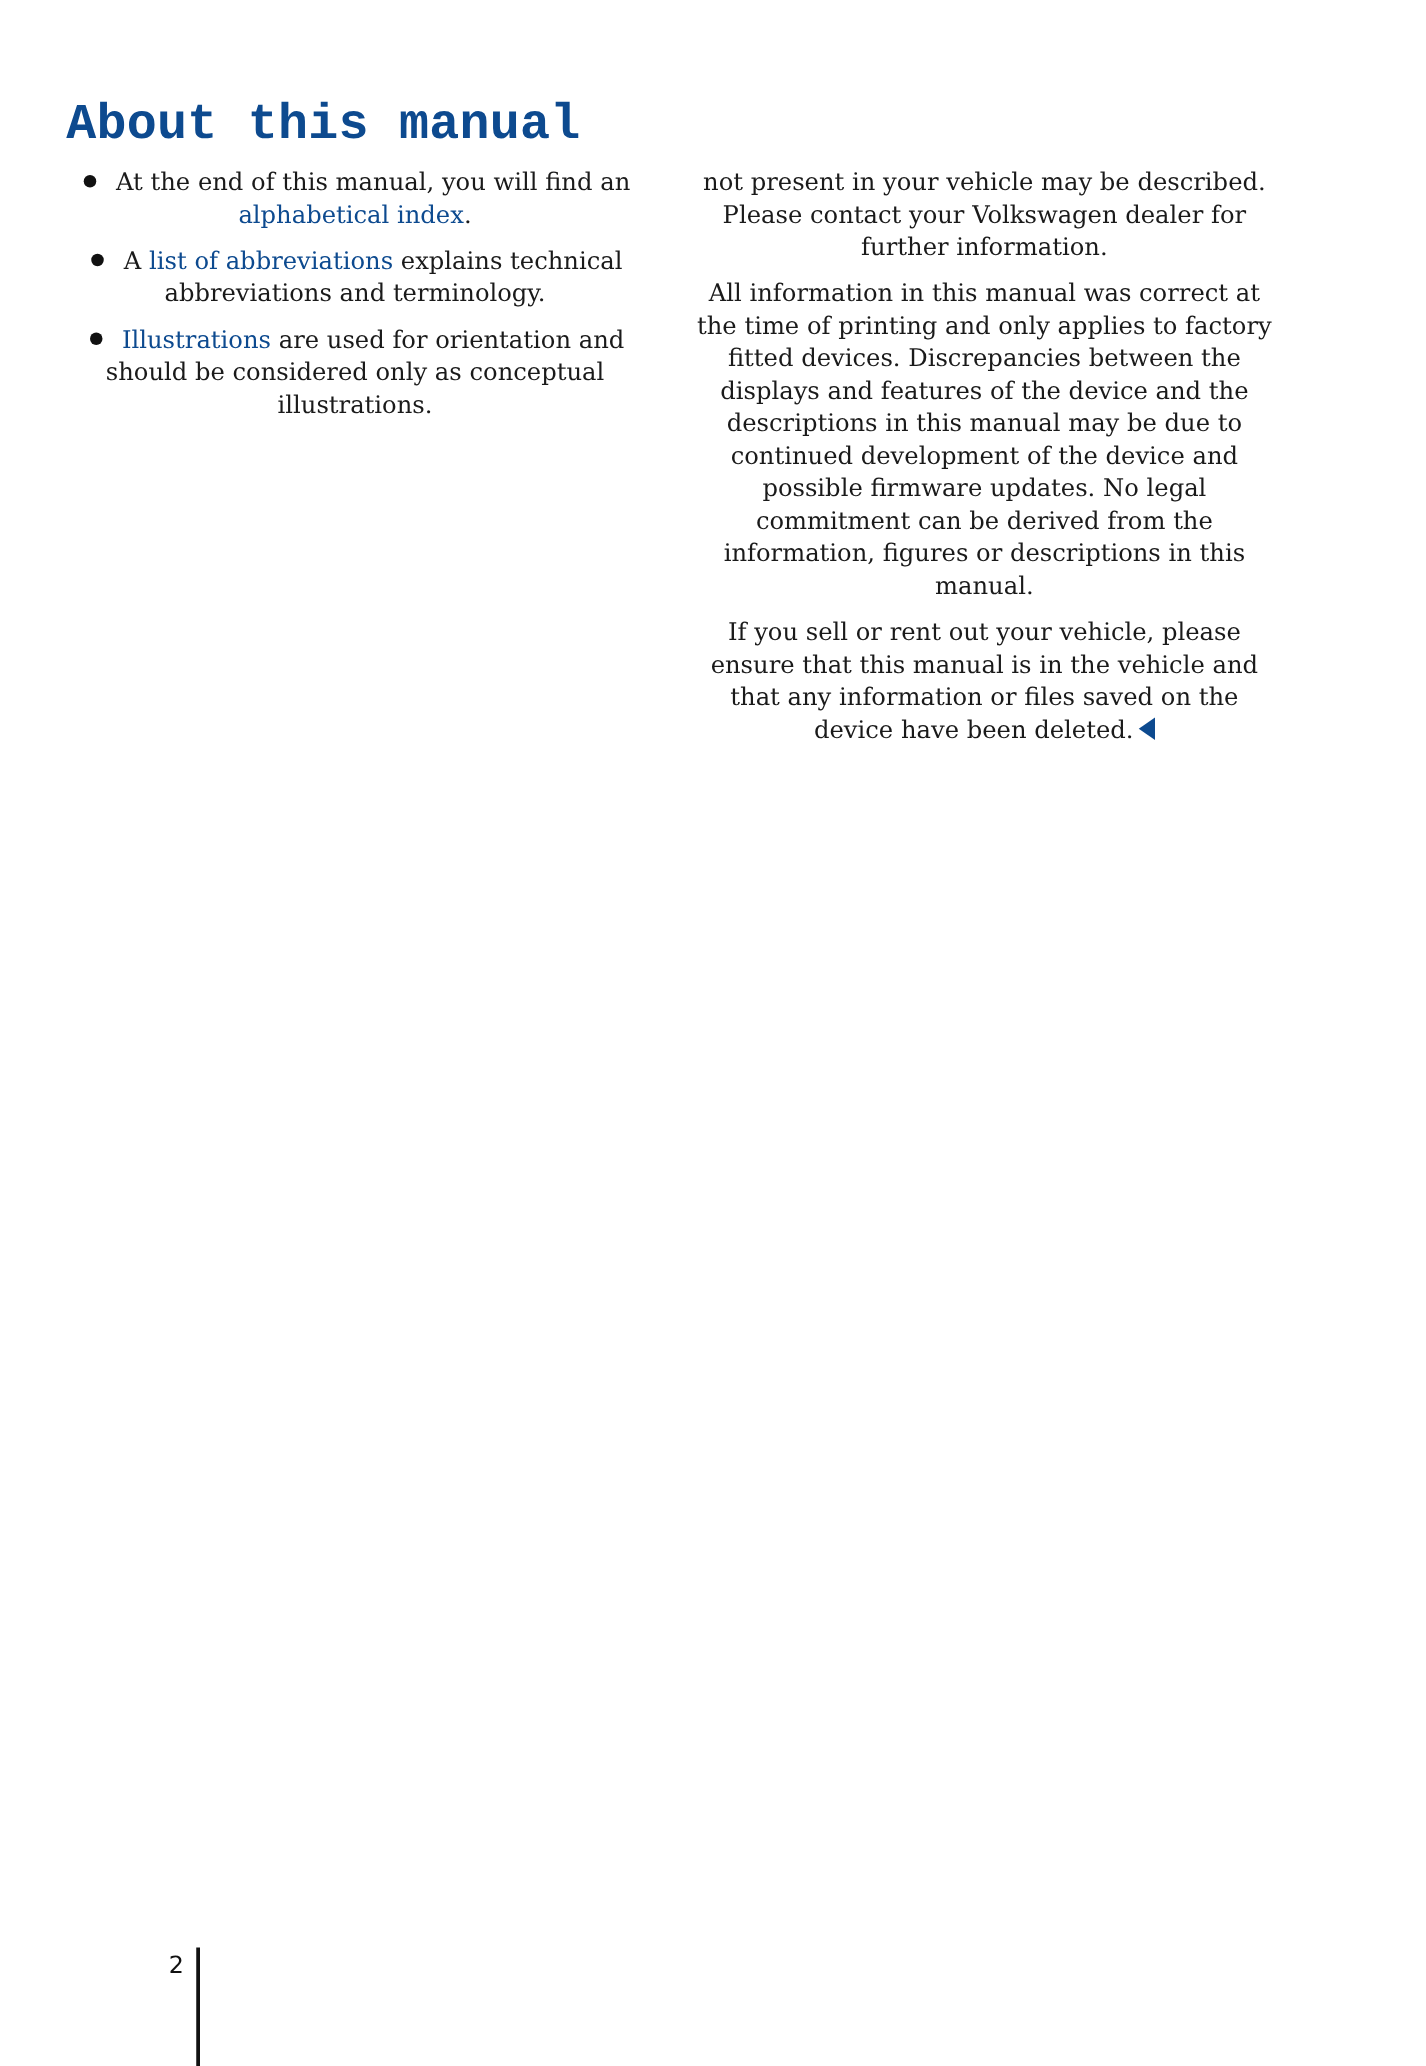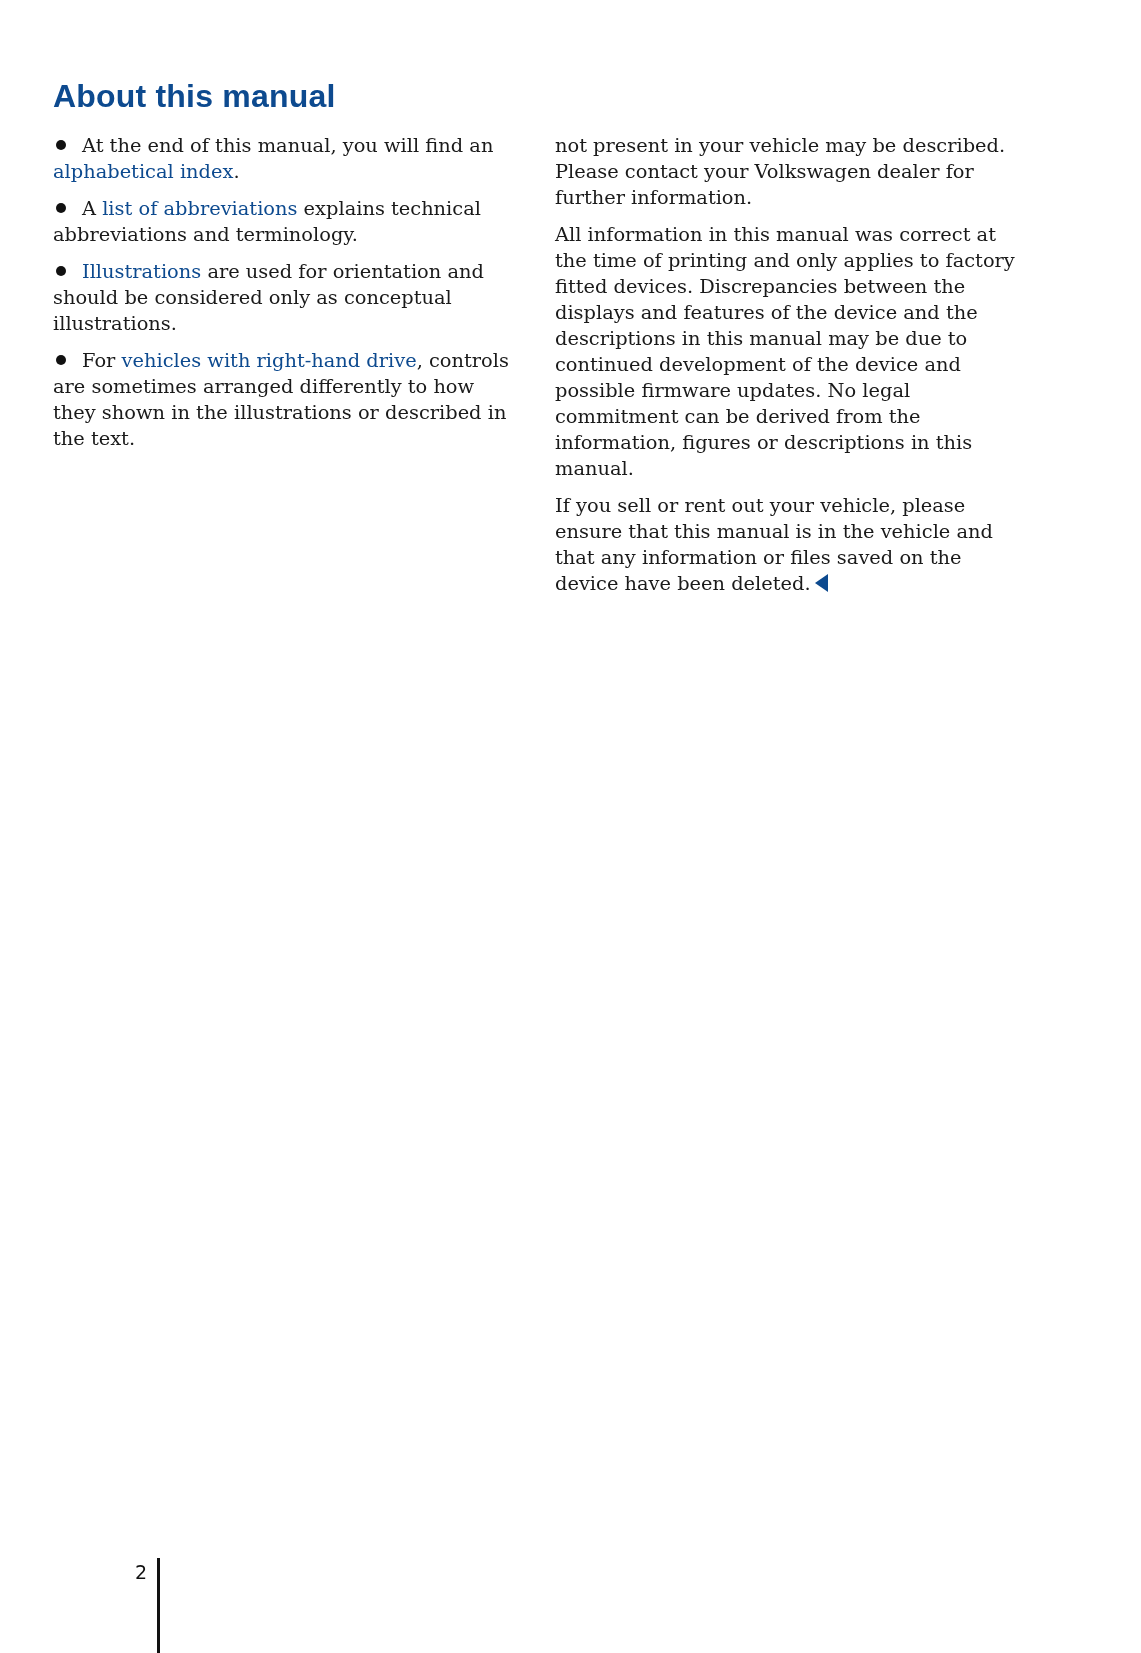--- a/index.html
+++ b/index.html
@@ -1,45 +1,44 @@
 <!DOCTYPE html>
 <html><head>
 <meta charset="utf-8">
 <style>
   html, body { margin: 0; padding: 0; background: #ffffff; }
   body { width: 1141px; height: 1653px; position: relative; overflow: hidden;
          font-family: "DejaVu Serif", "Liberation Serif", serif; color: #1a1a1a; }
   .title { position: absolute; left: 53px; top: 78px; margin: 0;
-           font-family: Liberation Sans, sans-serif; font-weight: bold;
-           font-size: 32px; color: #0d4a8f; letter-spacing: 0.2px; }
+           font-family: Liberation Mono, monospace; font-weight: bold;
+           font-size: 40px; color: #0d4a8f; letter-spacing: 0.2px; }
   .col { position: absolute; top: 133px; width: 462px; font-size: 19.4px; line-height: 26px; }
   .col.left { left: 53px; }
   .col.right { left: 555px; width: 465px; }
-  .col p { margin: 0 0 11px 0; text-align: left; }
+  .col p { margin: 0 0 11px 0; text-align: center; }
   .bullet { position: relative; padding-left: 0; }
   .bullet .dot { display: inline-block; width: 10px; height: 10px; border-radius: 50%;
                  background: #111; margin-right: 16px; margin-left: 3px; vertical-align: 2px; }
   .link { color: #0d4a8f; }
   .end-mark { display: inline-block; width: 0; height: 0; border-top: 9px solid transparent;
               border-bottom: 9px solid transparent; border-right: 13px solid #0d4a8f;
               margin-left: 4px; vertical-align: -2px; }
   .page-num { position: absolute; left: 135px; top: 1561px; font-family: "DejaVu Sans", "Liberation Sans", sans-serif;
               font-size: 19px; color: #111; }
   .page-rule { position: absolute; left: 157px; top: 1558px; width: 3px; height: 95px; background: #111; }
 </style>
 </head>
 <body>
 
 <h1 class="title">About this manual</h1>
 
 <div class="col left">
   <p class="bullet"><span class="dot"></span><span>At the end of this manual, you will find an </span><span class="link">alphabetical index</span><span>.</span></p>
   <p class="bullet"><span class="dot"></span><span>A </span><span class="link">list of abbreviations</span><span> explains technical abbreviations and terminology.</span></p>
   <p class="bullet"><span class="dot"></span><span></span><span class="link">Illustrations</span><span> are used for orientation and should be considered only as conceptual illustrations.</span></p>
-  <p class="bullet"><span class="dot"></span><span>For </span><span class="link">vehicles with right-hand drive</span><span>, controls are sometimes arranged differently to how they shown in the illustrations or described in the text.</span></p>
 </div>
 
 <div class="col right">
   <p>not present in your vehicle may be described. Please contact your Volkswagen dealer for further information.</p>
   <p>All information in this manual was correct at the time of printing and only applies to factory fitted devices. Discrepancies between the displays and features of the device and the descriptions in this manual may be due to continued development of the device and possible firmware updates. No legal commitment can be derived from the information, figures or descriptions in this manual.</p>
   <p><span>If you sell or rent out your vehicle, please ensure that this manual is in the vehicle and that any information or files saved on the device have been deleted.</span><span class="end-mark"></span></p>
 </div>
 
 <div class="page-num">2</div>
 <div class="page-rule"></div>

